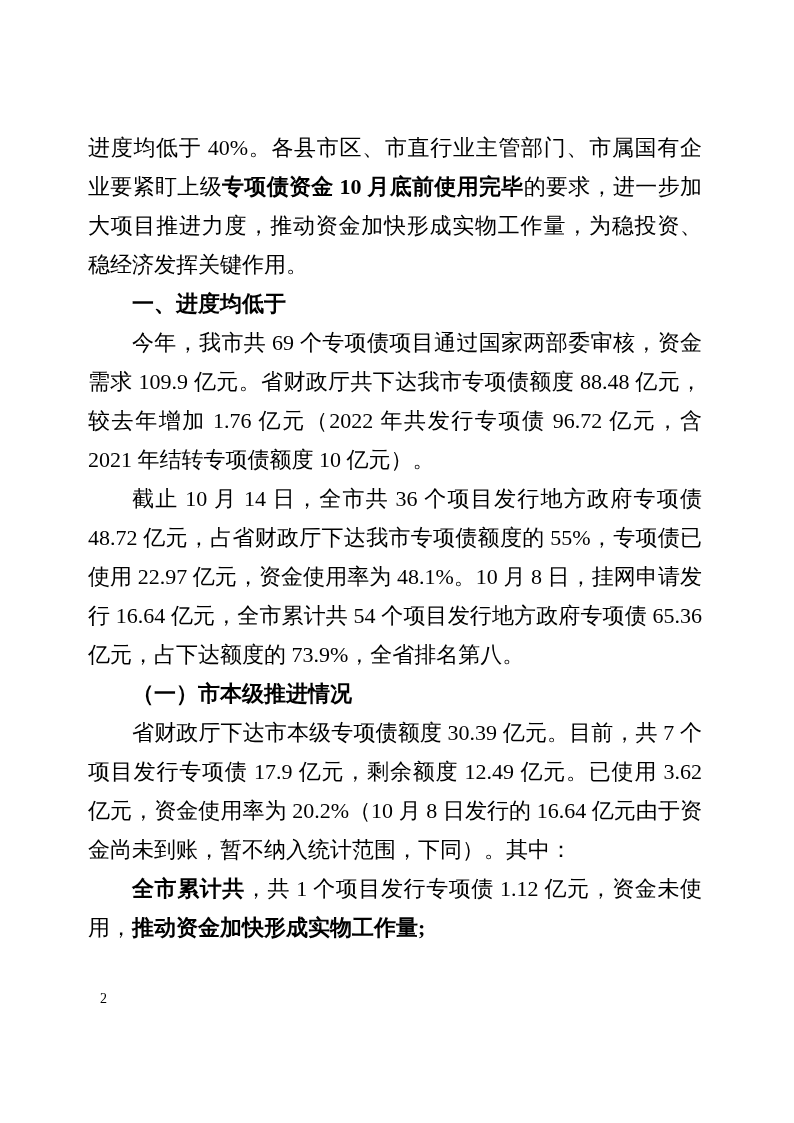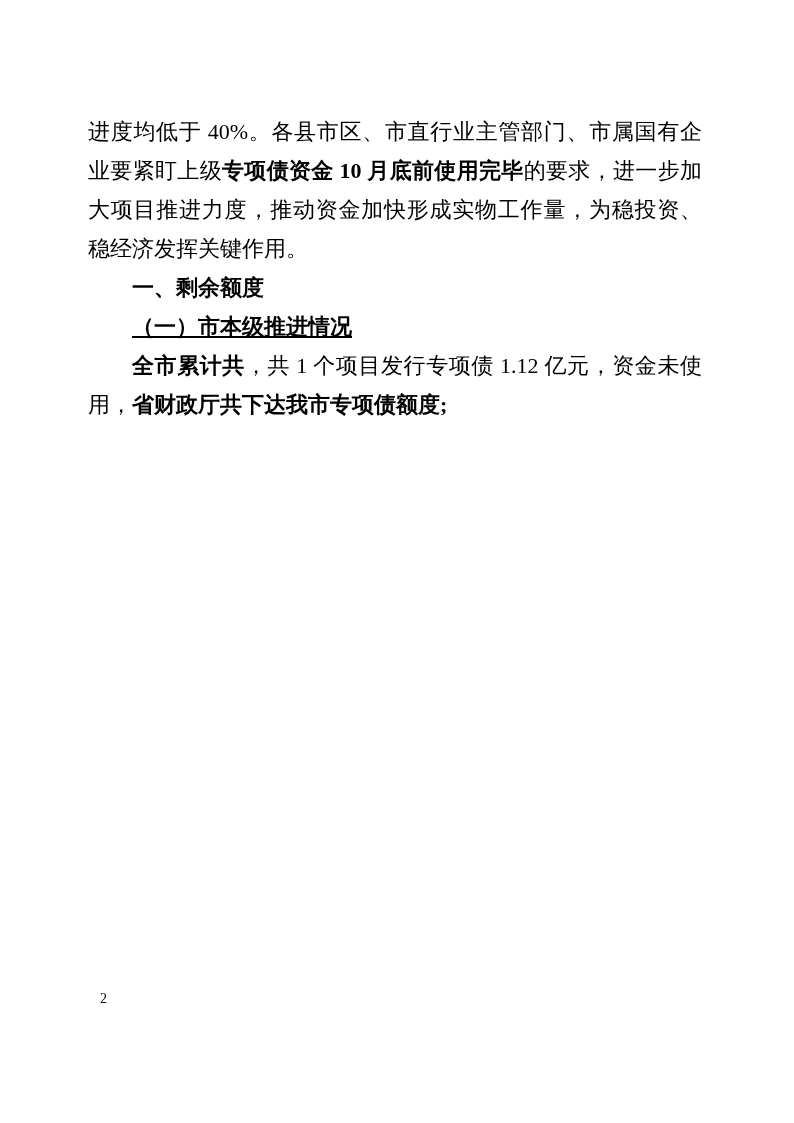--- a/index.html
+++ b/index.html
@@ -12,21 +12,21 @@
     width: 794px;
     height: 1123px;
     background: #ffffff;
     color: #000000;
     font-family: "Liberation Serif", "DejaVu Serif", serif;
     overflow: hidden;
   }
   .doc-body {
     position: absolute;
     left: 88px;
-    top: 112px;
+    top: 128px;
     width: 614px;
     font-size: 22px;
     line-height: 39px;
     text-align: justify;
     text-justify: inter-ideograph;
   }
   .doc-body p {
     margin: 0;
     padding: 0;
   }
@@ -35,39 +35,41 @@
   .heading2 {
     text-indent: 2em;
   }
   .heading1 {
     font-family: "Liberation Sans", "DejaVu Sans", sans-serif;
     font-weight: bold;
   }
   .heading2 {
     font-family: "Liberation Serif", "DejaVu Serif", serif;
     font-weight: bold;
-    text-decoration: underline;
   }
   .run.bold {
     font-weight: bold;
   }
   .page-number {
     position: absolute;
     left: 100px;
     top: 990px;
     font-size: 14px;
     line-height: 18px;
     font-family: "Liberation Serif", "DejaVu Serif", serif;
     color: #000000;
   }
 </style>
 </head>
 <body>
 
 <div class="page">
   <div class="doc-body" id="doc-body">
       <p class="para"><span class="run">进度均低于 40%。各县市区、市直行业主管部门、市属国有企业要紧盯上级</span><span class="run bold">专项债资金 10 月底前使用完毕</span><span class="run">的要求，进一步加大项目推进力度，推动资金加快形成实物工作量，为稳投资、稳经济发挥关键作用。</span></p>
-      <p class="heading1 indent"><span class="run bold">一、剩余额度</span></p>
+      <p class="heading1 indent"><span class="run bold">一、进度均低于</span></p>
+      <p class="para indent"><span class="run">今年，我市共 69 个专项债项目通过国家两部委审核，资金需求 109.9 亿元。省财政厅共下达我市专项债额度 88.48 亿元，较去年增加 1.76 亿元（2022 年共发行专项债 96.72 亿元，含 2021 年结转专项债额度 10 亿元）。</span></p>
+      <p class="para indent"><span class="run">截止 10 月 14 日，全市共 36 个项目发行地方政府专项债 48.72 亿元，占省财政厅下达我市专项债额度的 55%，专项债已使用 22.97 亿元，资金使用率为 48.1%。10 月 8 日，挂网申请发行 16.64 亿元，全市累计共 54 个项目发行地方政府专项债 65.36 亿元，占下达额度的 73.9%，全省排名第八。</span></p>
       <p class="heading2 indent"><span class="run bold">（一）市本级推进情况</span></p>
-      <p class="para indent"><span class="run bold">全市累计共</span><span class="run">，共 1 个项目发行专项债 1.12 亿元，资金未使用，</span><span class="run bold">省财政厅共下达我市专项债额度;</span></p>
+      <p class="para indent"><span class="run">省财政厅下达市本级专项债额度 30.39 亿元。目前，共 7 个项目发行专项债 17.9 亿元，剩余额度 12.49 亿元。已使用 3.62 亿元，资金使用率为 20.2%（10 月 8 日发行的 16.64 亿元由于资金尚未到账，暂不纳入统计范围，下同）。其中：</span></p>
+      <p class="para indent"><span class="run bold">全市累计共</span><span class="run">，共 1 个项目发行专项债 1.12 亿元，资金未使用，</span><span class="run bold">推动资金加快形成实物工作量;</span></p>
     </div>
   <div class="page-number">2</div>
 </div>
 
 </body></html>

